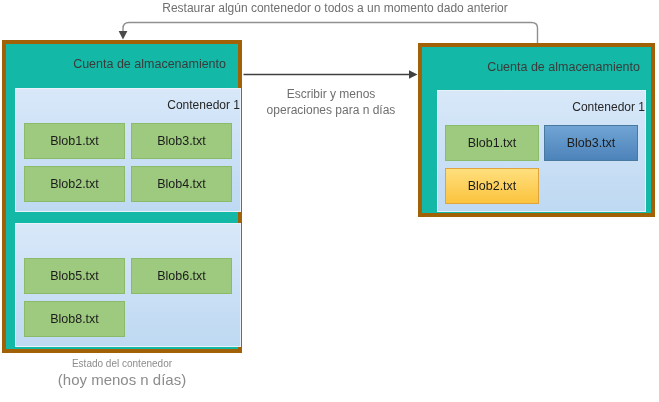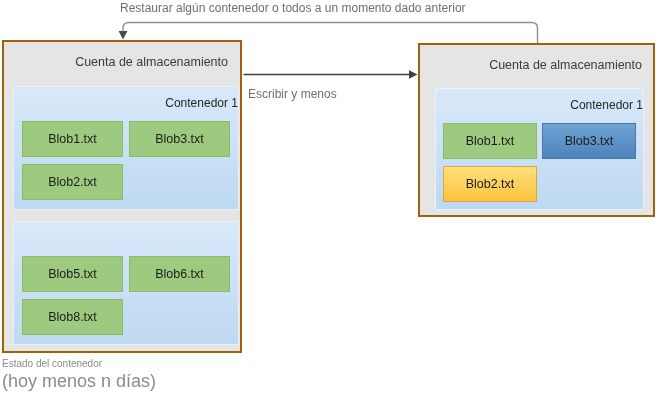--- a/index.html
+++ b/index.html
@@ -1,28 +1,28 @@
 <!DOCTYPE html>
 <html><head>
 <meta charset="utf-8">
 <style>
   html,body { margin:0; padding:0; background:#ffffff; }
   body { font-family:"Liberation Sans", sans-serif; }
   .canvas { position:relative; width:659px; height:402px; background:#ffffff; overflow:hidden; }
 
   .arrows-layer { position:absolute; left:0; top:0; width:659px; height:402px; pointer-events:none; }
 
-  .note { position:absolute; color:#6F6F6F; font-size:12px; }
+  .note { position:absolute; color:#6F6F6F; font-size:12px; text-align:center; }
   .note-top { left:120px; top:1px; width:430px; }
   .note-mid { left:248px; top:86px; width:166px; line-height:16px; }
   .note-state { left:2px; top:358px; width:240px; color:#8C8C8C; }
   .note-state .line1 { font-size:10px; }
-  .note-state .line2 { font-size:18px; margin-top:2px; }
+  .note-state .line2 { font-size:15px; margin-top:2px; }
 
-  .acct { position:absolute; background:#e5e5e5; border:2px solid #a16207; box-sizing:border-box; }
+  .acct { position:absolute; background:#14b8a6; border:4px solid #a16207; box-sizing:border-box; }
   .acct-left  { left:2px;   top:40px; width:240px; height:313px; }
   .acct-right { left:418px; top:43px; width:237px; height:174px; }
   .acct-title { position:absolute; top:13px; right:12px; font-size:12.5px; color:#3A3A3A; white-space:nowrap; }
 
   .container-box { position:absolute; box-sizing:border-box;
                    background:linear-gradient(180deg,#D8E8F9 0%, #BED9F2 100%);
                    border:1px solid #E9F1FA; }
   .cont-l1 { left:9px;  top:44px;  width:226px; height:124px; }
   .cont-l2 { left:9px;  top:179px; width:226px; height:124px; }
   .cont-r1 { left:15px; top:43px;  width:209px; height:122px; }
@@ -45,31 +45,33 @@
     <path d="M537.5,43 L537.5,28 Q537.5,22.5 531.5,22.5 L129,22.5 Q123,22.5 123,28.5 L123,31.5" fill="none" stroke="#8F8F8F" stroke-width="1.4"></path>
     <polygon points="118.6,31 127.4,31 123,39.5" fill="#4A4A4A"></polygon>
     <line x1="243.5" y1="74.5" x2="409" y2="74.5" stroke="#404040" stroke-width="1.4"></line>
     <polygon points="409,70.2 409,78.8 417.5,74.5" fill="#404040"></polygon>
   </svg>
 
   <div class="note note-top">Restaurar algún contenedor o todos a un momento dado anterior</div>
 
   <div class="note note-mid">
     <div>Escribir y menos</div>
+    <div>operaciones para n días</div>
   </div>
 
   <div class="acct acct-left">
     <div class="acct-title">Cuenta de almacenamiento</div>
 
     <div class="container-box cont-l1">
       <div class="container-label">Contenedor 1</div>
       <div class="blob-grid">
         <div class="blob green">Blob1.txt</div>
         <div class="blob green">Blob3.txt</div>
         <div class="blob green">Blob2.txt</div>
+        <div class="blob green">Blob4.txt</div>
       </div>
     </div>
 
     <div class="container-box cont-l2">
       <div class="blob-grid">
         <div class="blob green">Blob5.txt</div>
         <div class="blob green">Blob6.txt</div>
         <div class="blob green">Blob8.txt</div>
       </div>
     </div>

